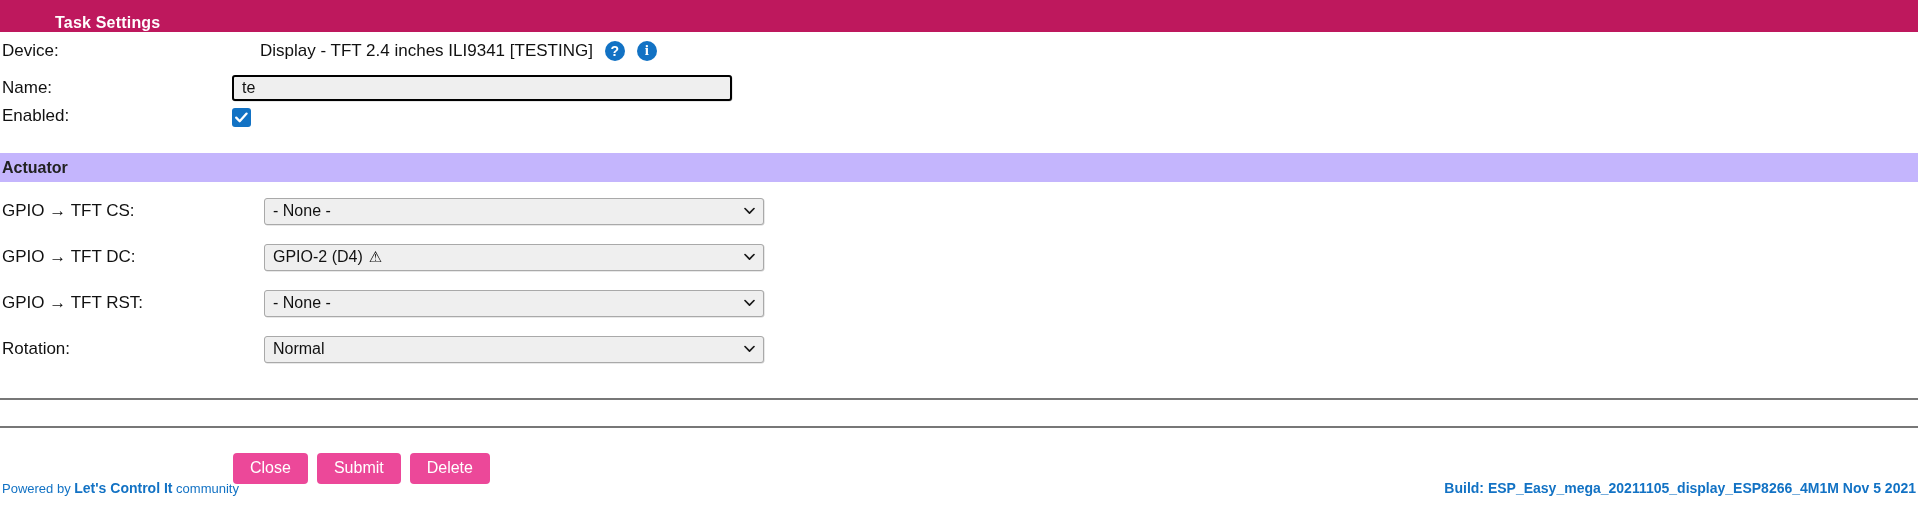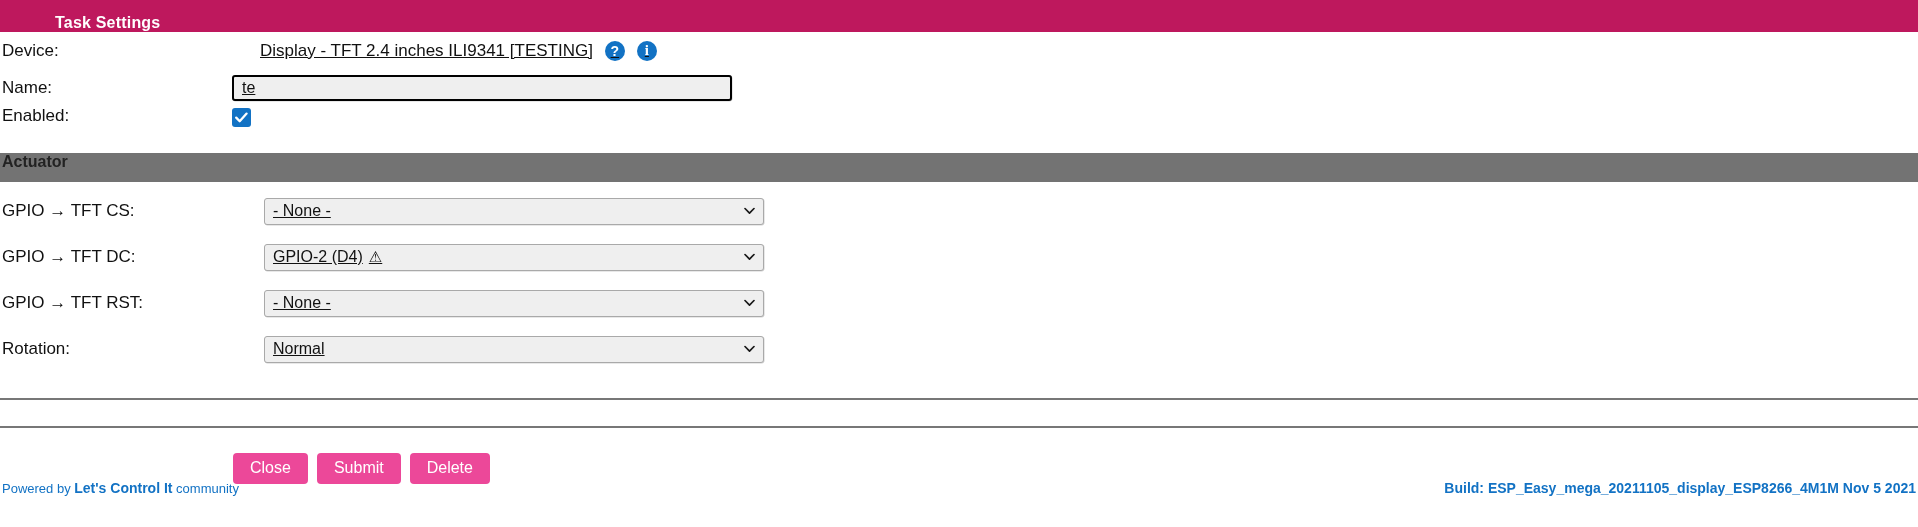--- a/index.html
+++ b/index.html
@@ -54,21 +54,20 @@
     box-sizing: border-box;
     font-size: 17px;
     color: #111111;
     white-space: nowrap;
   }
   .row-field {
     flex: 1 1 auto;
     display: flex;
     align-items: flex-start;
     min-width: 0;
-    text-decoration: underline;
   }
 
   .row-device  { height: 37px; gap: 28px; }
   .row-name    { height: 37px; }
   .row-enabled { height: 42px; align-items: flex-start; }
   .row-select  { height: 46px; }
 
   
   .device-text {
     font-size: 17px;
@@ -119,24 +118,24 @@
     border-radius: 3px;
     position: relative;
     cursor: pointer;
     flex: 0 0 auto;
     margin-top: 2px;
   }
   .checkbox svg { position: absolute; top: 2px; left: 2px; }
 
   
   .section-head {
-    background: #737373;
+    background: #c4b5fd;
     height: 29px;
     display: flex;
-    align-items: flex-start;
+    align-items: center;
     width: 100%;
     box-sizing: border-box;
     margin-top: 5px;
     margin-bottom: 6px;
   }
   .section-head-text {
     font-weight: bold;
     font-size: 16px;
     color: #222222;
     padding-left: 2px;

